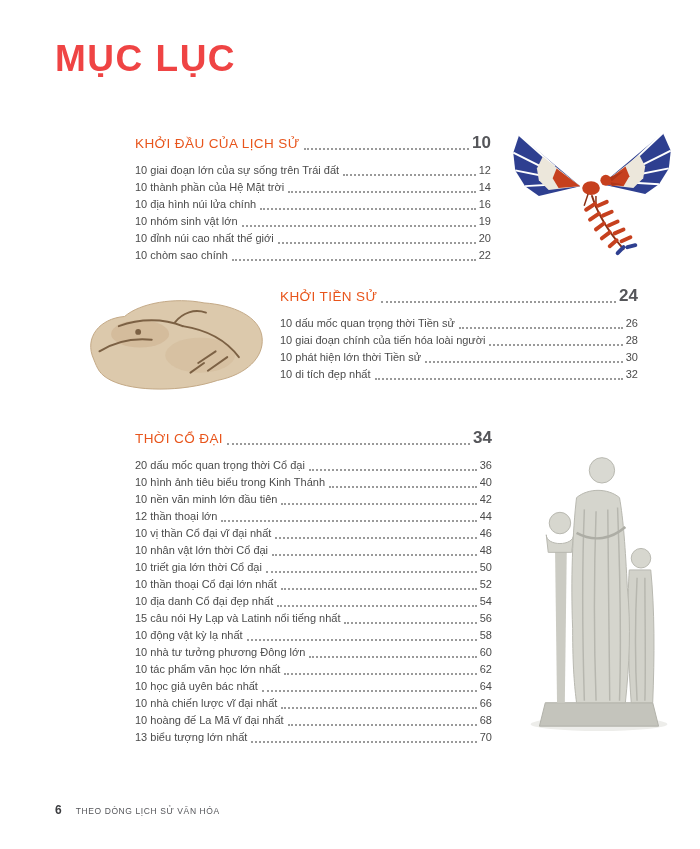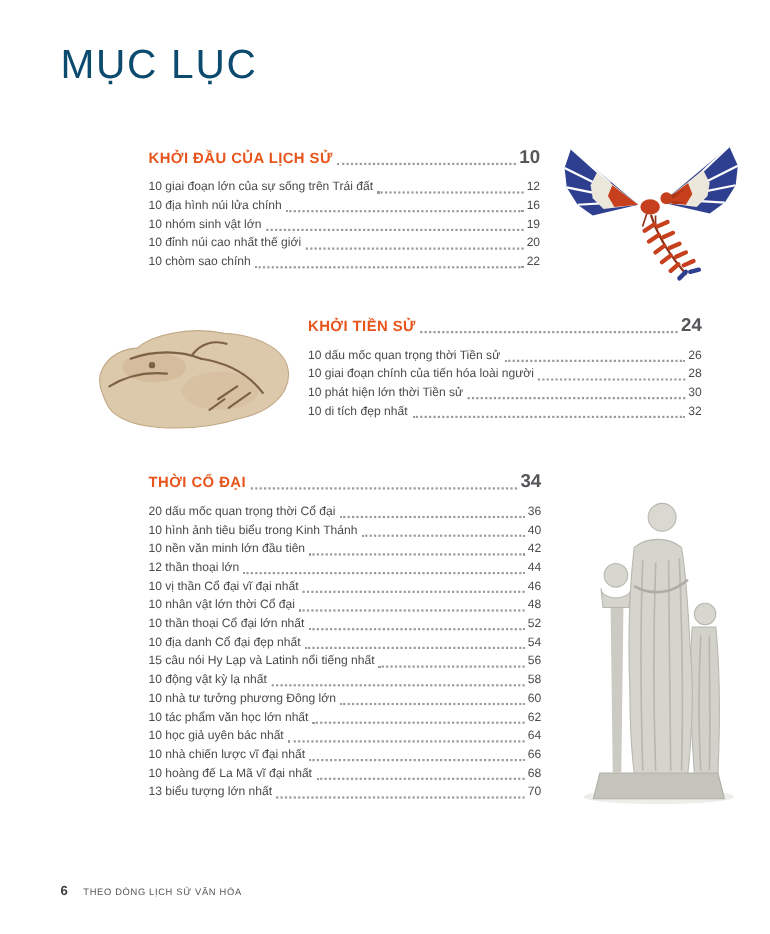--- a/index.html
+++ b/index.html
@@ -3,29 +3,29 @@
 <meta charset="utf-8">
 <style>
   * { margin:0; padding:0; box-sizing:border-box; }
   html,body { background:#ffffff; }
   .page {
     position:relative; width:700px; height:849px; background:#ffffff;
     font-family:"Liberation Sans", sans-serif; overflow:hidden;
   }
   .page-title {
     position:absolute; left:55px; top:38px;
-    font-size:37px; font-weight:400; color:#0c4a6e; letter-spacing:1.5px;
+    font-size:37px; font-weight:700; color:#ef4444; letter-spacing:1.5px;
   }
   .toc-section { position:absolute; }
   .s1 { left:135px; top:133px; width:356px; }
   .s2 { left:280px; top:286px; width:358px; }
   .s3 { left:135px; top:428px; width:357px; }
   .sec-header { display:flex; align-items:baseline; margin-bottom:9px; }
   .sec-title {
-    font-size:13.5px; font-weight:bold; color:#e8551c;
+    font-size:13.5px; font-weight:normal; color:#e8551c;
     letter-spacing:0.4px; white-space:nowrap;
   }
   .sec-page { font-size:17px; font-weight:bold; color:#55565a; white-space:nowrap; }
   .toc-item { display:flex; align-items:flex-end; font-size:11px; color:#4b4b4b; line-height:17px; }
   .lbl { white-space:nowrap; }
   .pg  { white-space:nowrap; }
   .leader {
     flex:1; min-width:10px; border-bottom:2px dotted #9a9a9a;
     margin:0 3px 3px 4px; align-self:flex-end;
   }
@@ -50,20 +50,25 @@
       <span class="leader"></span>
       <span class="sec-page">10</span>
     </div>
     <div class="items">
         <div class="toc-item">
           <span class="lbl">10 giai đoạn lớn của sự sống trên Trái đất</span>
           <span class="leader"></span>
           <span class="pg">12</span>
         </div>
         <div class="toc-item">
+          <span class="lbl">10 thành phần của Hệ Mặt trời</span>
+          <span class="leader"></span>
+          <span class="pg">14</span>
+        </div>
+        <div class="toc-item">
           <span class="lbl">10 địa hình núi lửa chính</span>
           <span class="leader"></span>
           <span class="pg">16</span>
         </div>
         <div class="toc-item">
           <span class="lbl">10 nhóm sinh vật lớn</span>
           <span class="leader"></span>
           <span class="pg">19</span>
         </div>
         <div class="toc-item">
@@ -188,20 +193,25 @@
           <span class="lbl">10 vị thần Cổ đại vĩ đại nhất</span>
           <span class="leader"></span>
           <span class="pg">46</span>
         </div>
         <div class="toc-item">
           <span class="lbl">10 nhân vật lớn thời Cổ đại</span>
           <span class="leader"></span>
           <span class="pg">48</span>
         </div>
         <div class="toc-item">
+          <span class="lbl">10 triết gia lớn thời Cổ đại</span>
+          <span class="leader"></span>
+          <span class="pg">50</span>
+        </div>
+        <div class="toc-item">
           <span class="lbl">10 thần thoại Cổ đại lớn nhất</span>
           <span class="leader"></span>
           <span class="pg">52</span>
         </div>
         <div class="toc-item">
           <span class="lbl">10 địa danh Cổ đại đẹp nhất</span>
           <span class="leader"></span>
           <span class="pg">54</span>
         </div>
         <div class="toc-item">

